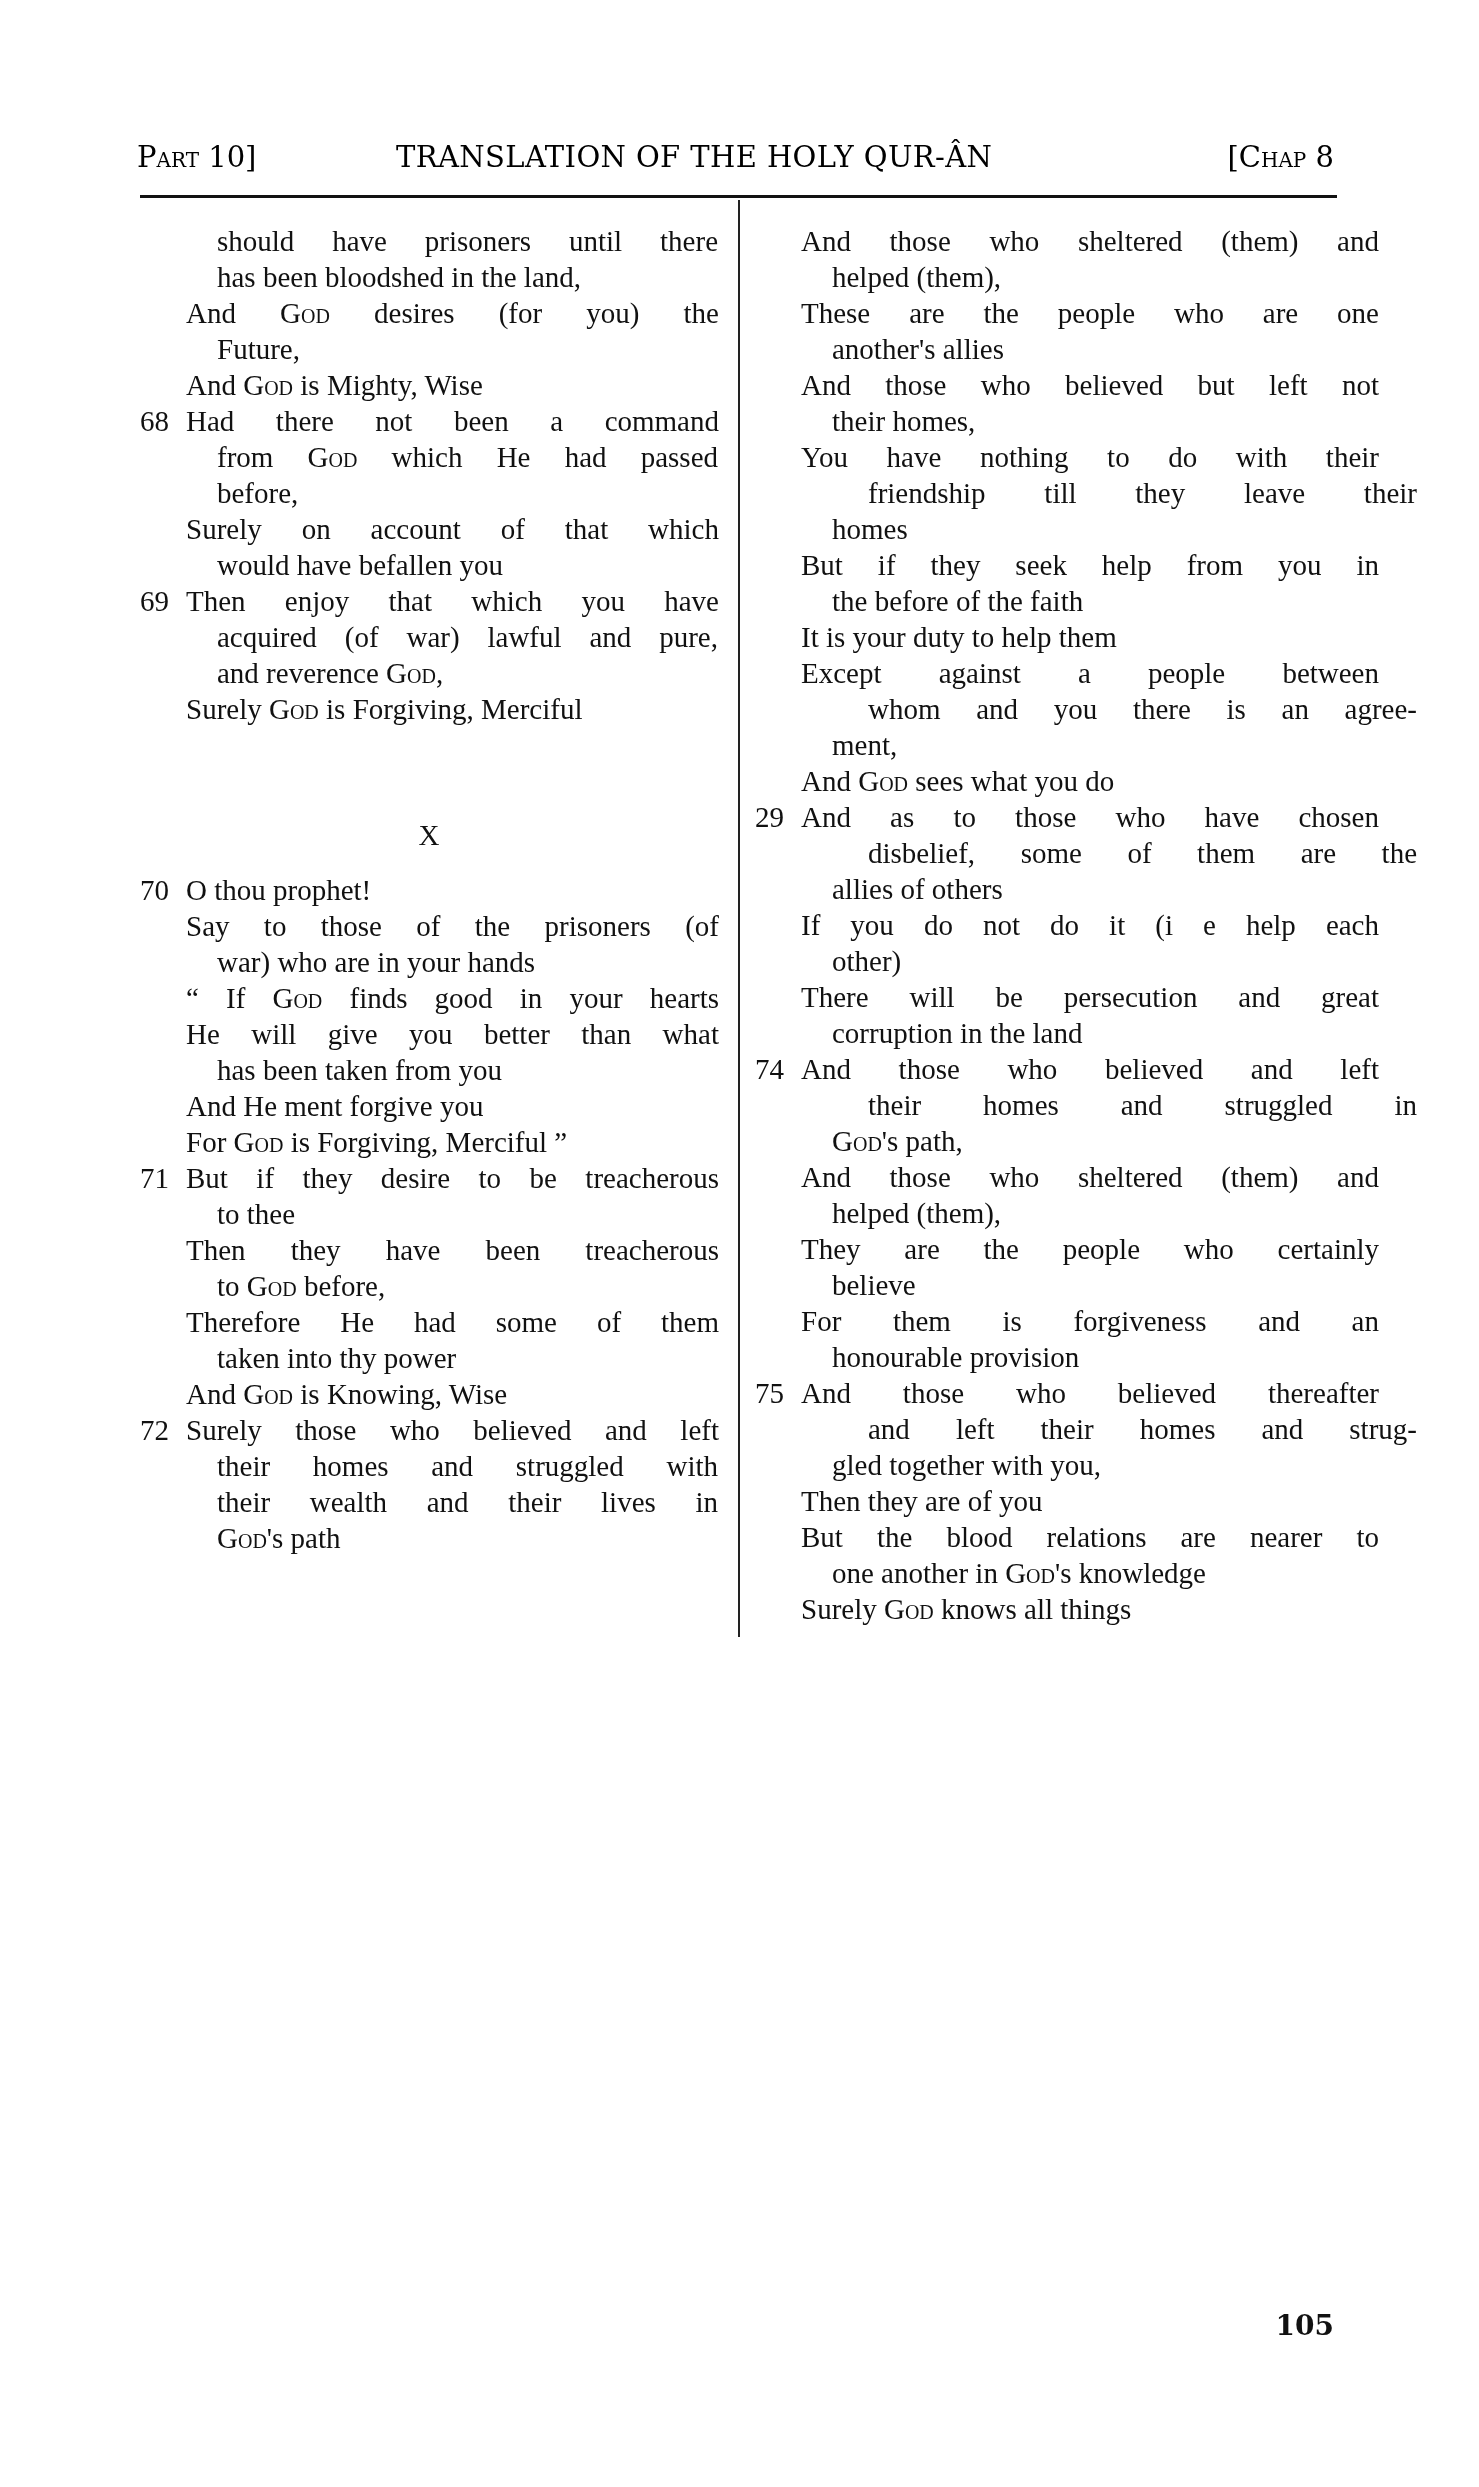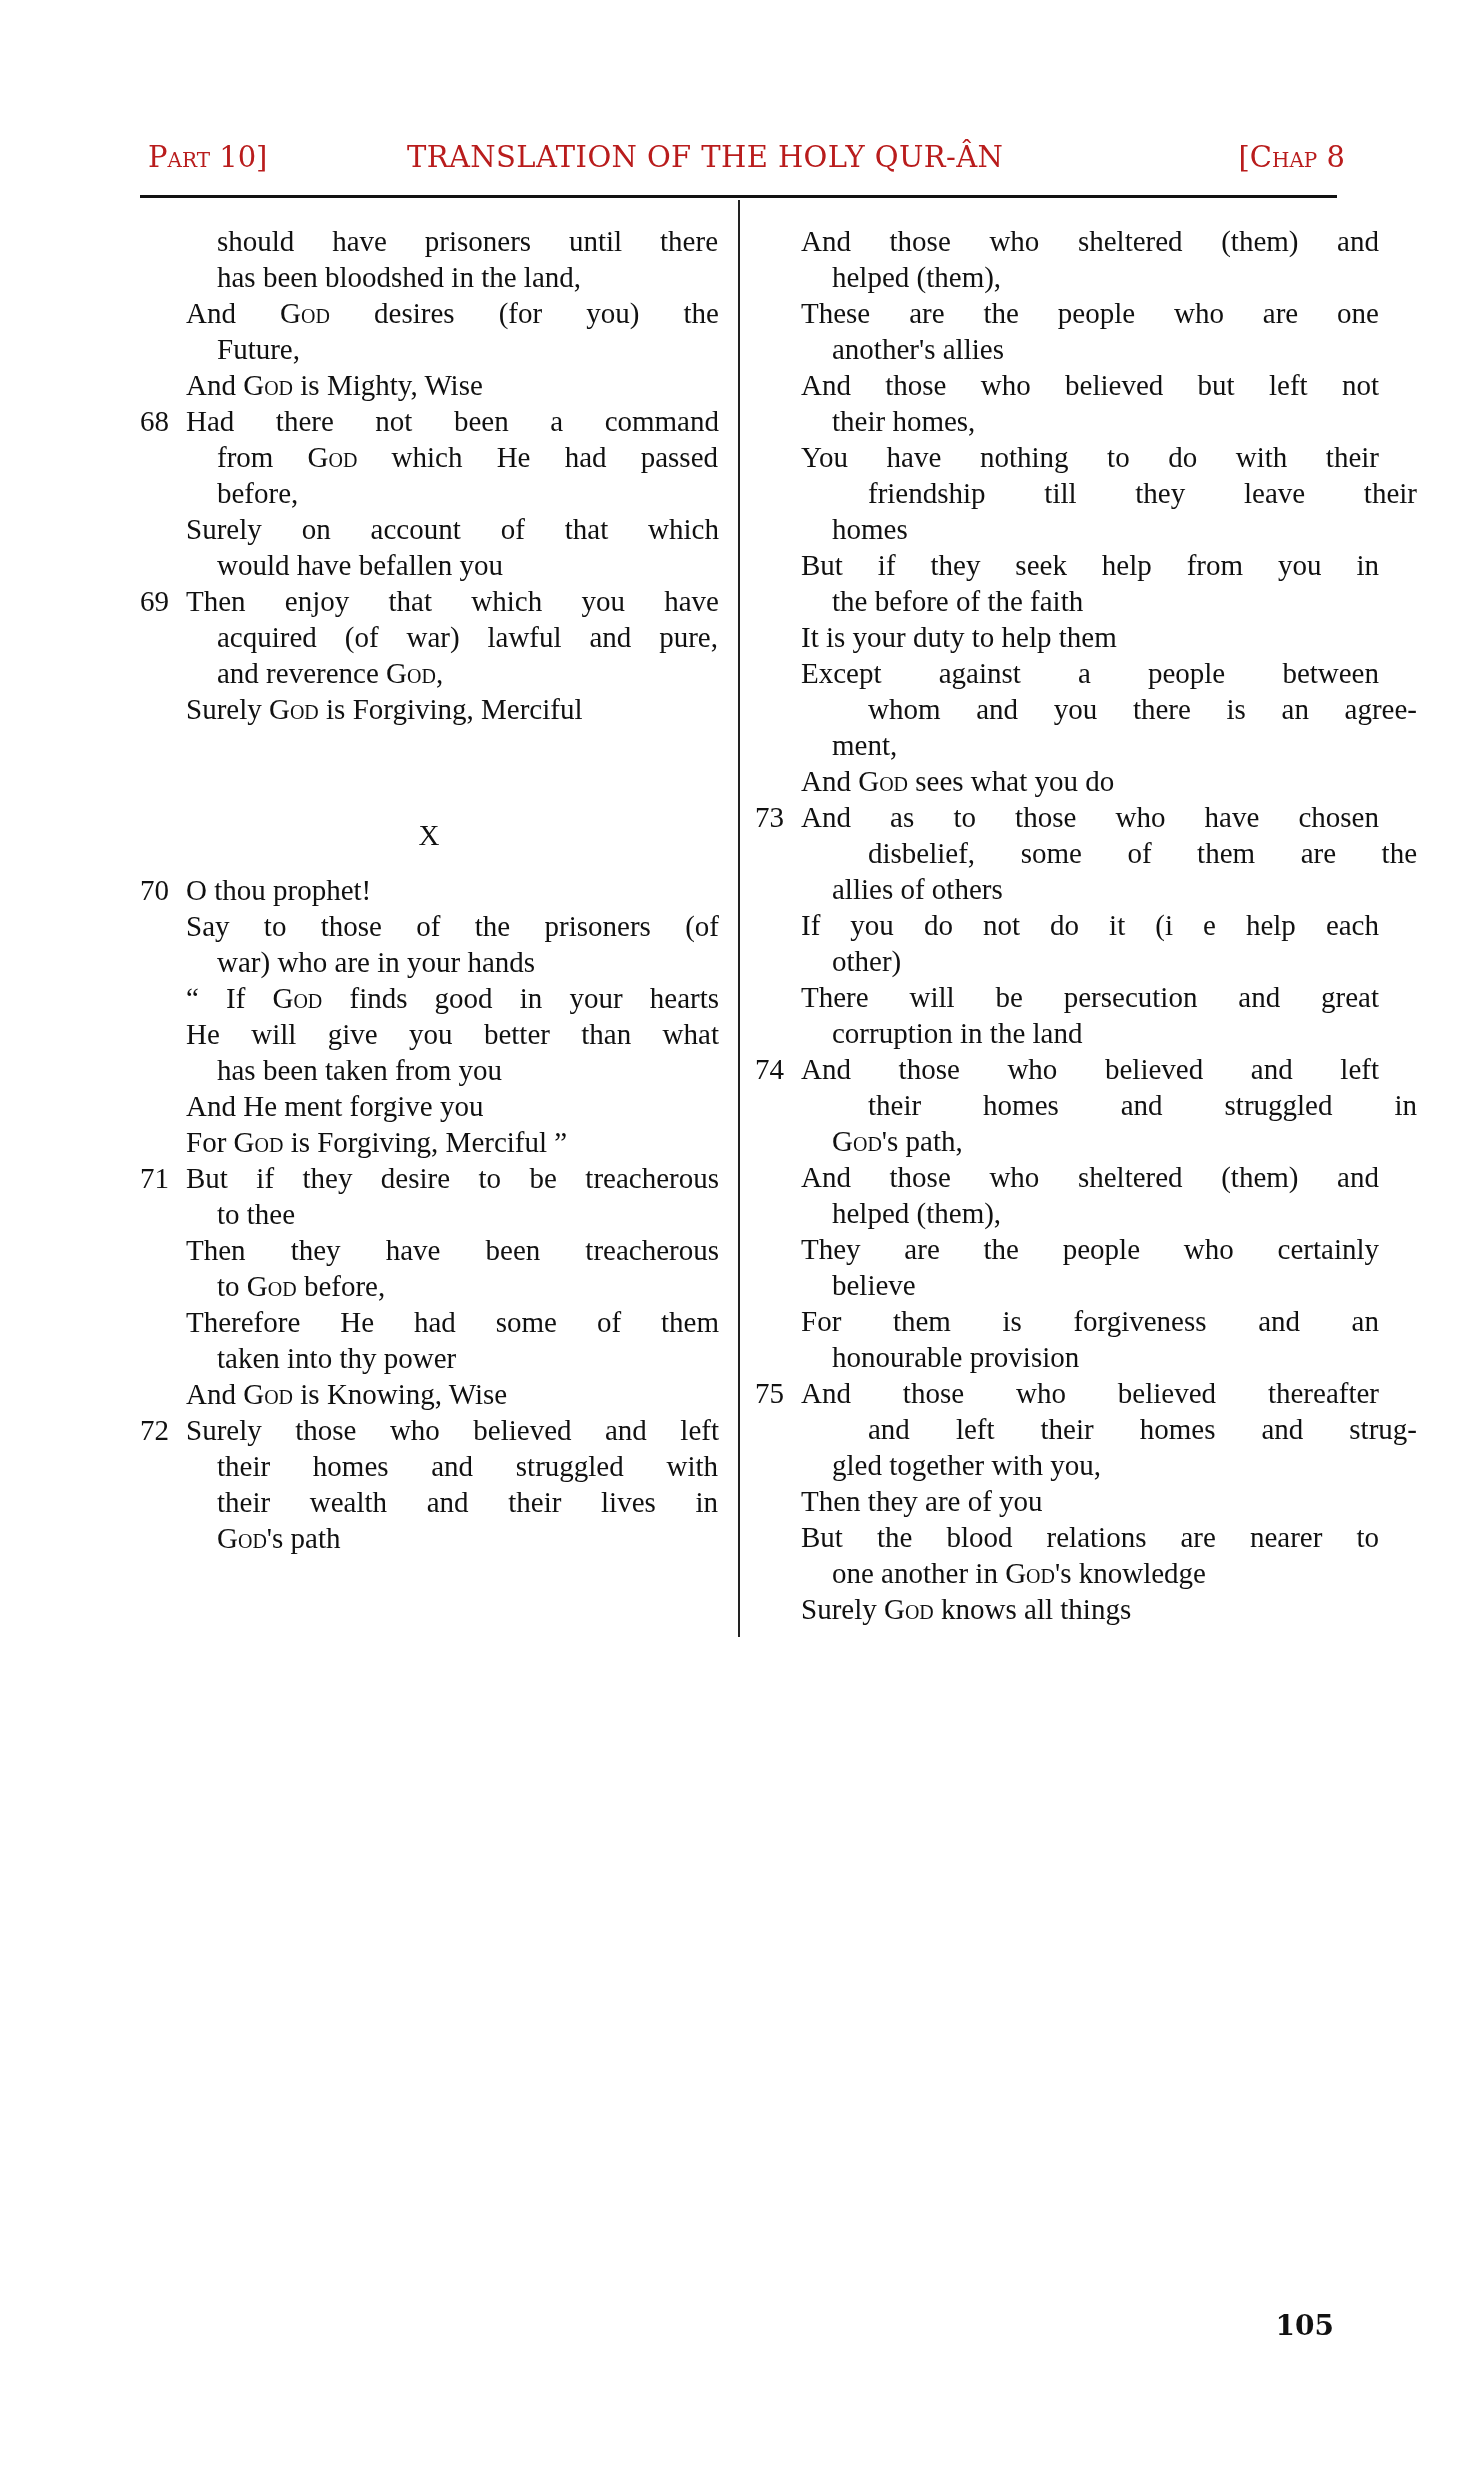--- a/index.html
+++ b/index.html
@@ -1,22 +1,22 @@
 <!DOCTYPE html>
 <html style="font-size:14px"><head>
 <meta charset="utf-8">
 <style>
   html, body { margin: 0; padding: 0; background: #ffffff; }
   body {
     width: 1479px; height: 2487px; position: relative; overflow: hidden;
     font-family: "Liberation Serif", "DejaVu Serif", serif; color: #111111;
   }
   .header {
-    position: absolute; left: 148px; top: 140px; width: 1197px; height: 35px;
-    font-family: "DejaVu Serif", serif; font-size: 29px; color: #b91c1c; text-align: center;
+    position: absolute; left: 137px; top: 140px; width: 1197px; height: 35px;
+    font-family: "DejaVu Serif", serif; font-size: 29px; color: #000000; text-align: center;
   }
   .header .part { position: absolute; left: 0; top: 0; font-variant: small-caps; }
   .header .title { position: absolute; left: 259px; top: 0; letter-spacing: 0.4px; }
   .header .chap { position: absolute; right: 0; top: 0; font-variant: small-caps; margin-left: 40px; }
   .rule {
     position: absolute; left: 140px; top: 195px; width: 1197px; height: 2.6px; background: #111;
   }
   .divider {
     position: absolute; left: 738px; top: 200px; width: 1.8px; height: 1437px; background: #222;
   }
@@ -211,21 +211,21 @@
       <div class="line ind2 just">
         <span class="txt">whom and you there is an agree-</span>
       </div>
       <div class="line ind2">
         <span class="txt">ment,</span>
       </div>
       <div class="line ind1">
         <span class="txt">And <span class="sc">God</span> sees what you do</span>
       </div>
       <div class="line ind1 just">
-        <span class="num">73</span>
+        <span class="num">29</span>
         <span class="txt">And as to those who have chosen</span>
       </div>
       <div class="line ind2 just">
         <span class="txt">disbelief, some of them are the</span>
       </div>
       <div class="line ind2">
         <span class="txt">allies of others</span>
       </div>
       <div class="line ind1 just">
         <span class="txt">If you do not do it (i e help each</span>

